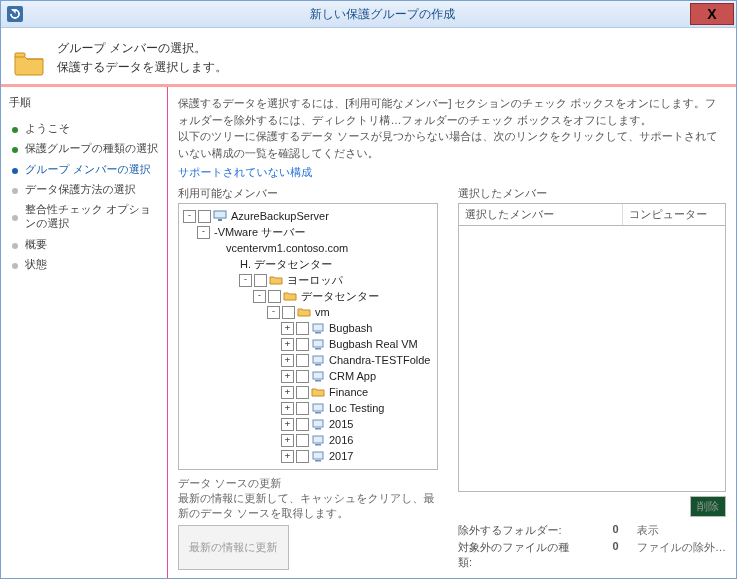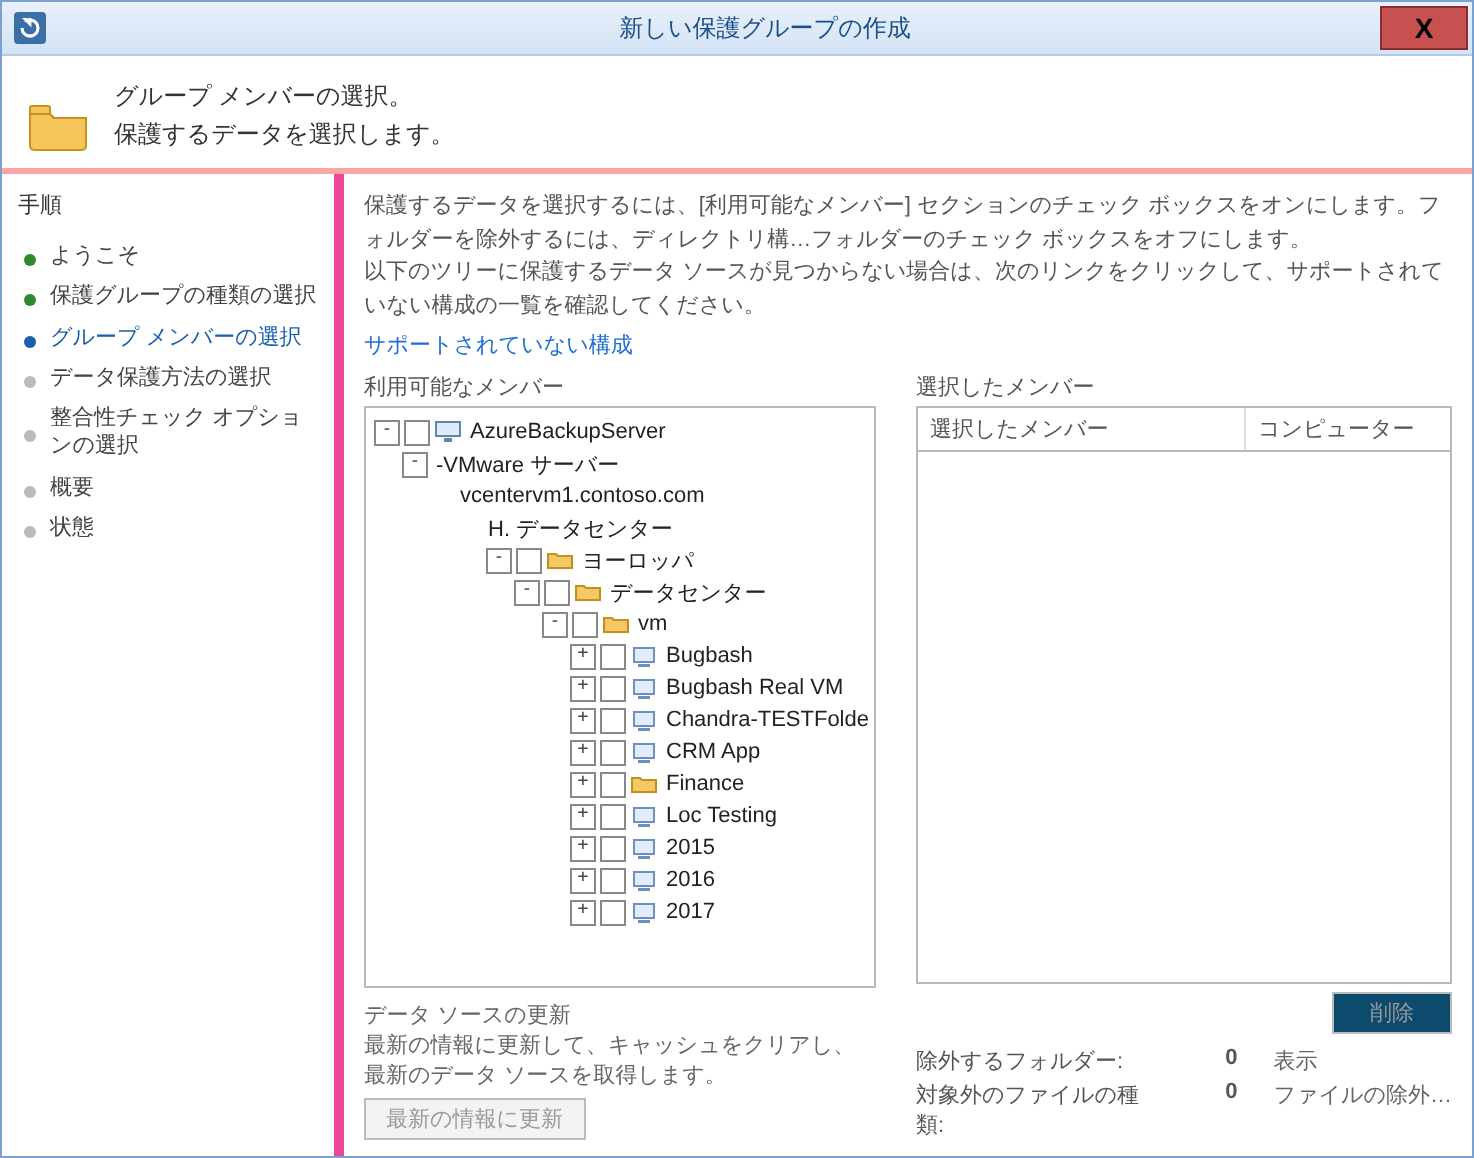--- a/index.html
+++ b/index.html
@@ -8,21 +8,21 @@
 .titlebar .sysicon{width:16px;height:16px;margin:0 6px;background:#3b6fa8;border-radius:2px;display:flex;align-items:center;justify-content:center}
 .titlebar .sysicon svg{width:10px;height:10px;fill:#fff}
 .titlebar .title{flex:1;text-align:center;font-size:12px;color:#1a4f8a}
 .closebox{width:42px;height:20px;background:#c75050;border:1px solid #8a2d2d;position:absolute;right:2px;top:2px;display:flex;align-items:center;justify-content:center;color:#000;font-weight:bold;font-size:14px}
 .header{display:flex;align-items:flex-end;padding:8px 12px;border-bottom:3px solid #fca5a5;min-height:40px}
 .header .foldericon{width:32px;height:26px;margin-right:12px;margin-top:2px}
 .header .foldericon svg{width:32px;height:26px}
 .header .head1{font-size:12px;color:#333}
 .header .head2{font-size:12px;color:#333;margin-top:2px}
 .body{flex:1;display:flex;overflow:hidden}
-.steps{width:158px;border-right:5px solid #ec4899;padding:6px 4px}
+.steps{width:158px;border-right:1px solid #ec4899;padding:6px 4px}
 .steps h4{margin:2px 4px 8px 4px;font-size:11px;font-weight:normal;color:#333}
 .step{display:flex;align-items:center;padding:3px 4px;font-size:11px;color:#444}
 .step .dot{width:6px;height:6px;border-radius:50%;margin:4px 7px 0 3px;flex-shrink:0}
 .step.past .dot{background:#2d8a2d}
 .step.current .dot{background:#1a5fae}
 .step.current{color:#1a5fae}
 .step.future .dot{background:#bbb}
 .step .lbl{line-height:1.3}
 .main{flex:1;padding:8px 10px 8px 10px;display:flex;flex-direction:column;overflow:hidden}
 .instr{font-size:11px;color:#555;line-height:1.5}
@@ -39,27 +39,27 @@
 .tree .row{display:flex;align-items:center;height:16px;gap:2px}
 .tog{width:11px;height:11px;border:1px solid #888;background:#fff;font-size:9px;line-height:9px;text-align:center;color:#444;flex-shrink:0;cursor:pointer;font-family:monospace}
 .tog.empty{border:none;width:11px}
 .chk{width:11px;height:11px;border:1px solid #888;background:#fff;flex-shrink:0}
 .ic{width:14px;height:12px;flex-shrink:0}
 .ic svg{width:14px;height:12px;display:block}
 .tree .txt{margin-left:2px}
 .tree .bold{font-weight:normal}
 .refresh-area{margin-top:6px;font-size:11px;color:#666}
 .refresh-area .rt{display:block}
-.refresh-btn{margin-top:4px;border:1px solid #bbb;background:#f3f3f3;color:#999;padding:2px 10px;font-size:11px}
+.refresh-btn{margin-top:4px;border:1px solid #bbb;background:#f3f3f3;color:#999;padding:14px 10px;font-size:11px}
 .gridhead{display:flex;border:1px solid #b8b8b8;border-bottom:none;background:#fff}
 .gridhead div{padding:3px 6px;border-right:1px solid #ddd;font-size:11px;color:#555}
 .gridhead .c1{flex:1}
 .gridhead .c2{width:90px;border-right:none}
 .gridbody{border:1px solid #b8b8b8;flex:1;background:#fff}
-.delbtn{align-self:flex-end;margin-top:4px;border:1px solid #bbb;background:#0c4a6e;color:#999;padding:2px 18px;font-size:11px}
+.delbtn{align-self:flex-end;margin-top:4px;border:1px solid #bbb;background:#14532d;color:#999;padding:2px 6px;font-size:11px}
 .excl{margin-top:6px;font-size:11px;color:#555;display:grid;grid-template-columns:auto auto auto;gap:2px 18px}
 .excl .num{text-align:right;font-weight:bold;width:20px}
 .excl .act{color:#666}
 .footer{border-top:1px solid #ddd;padding:8px 12px;display:flex;justify-content:flex-end;gap:8px}
 .footer button{min-width:76px;padding:3px 8px;border:1px solid #9a9a9a;background:#f2f2f2;font-size:11px}
 .footer button:disabled{color:#9a9a9a}
 </style>
 </head>
 <body>
 

